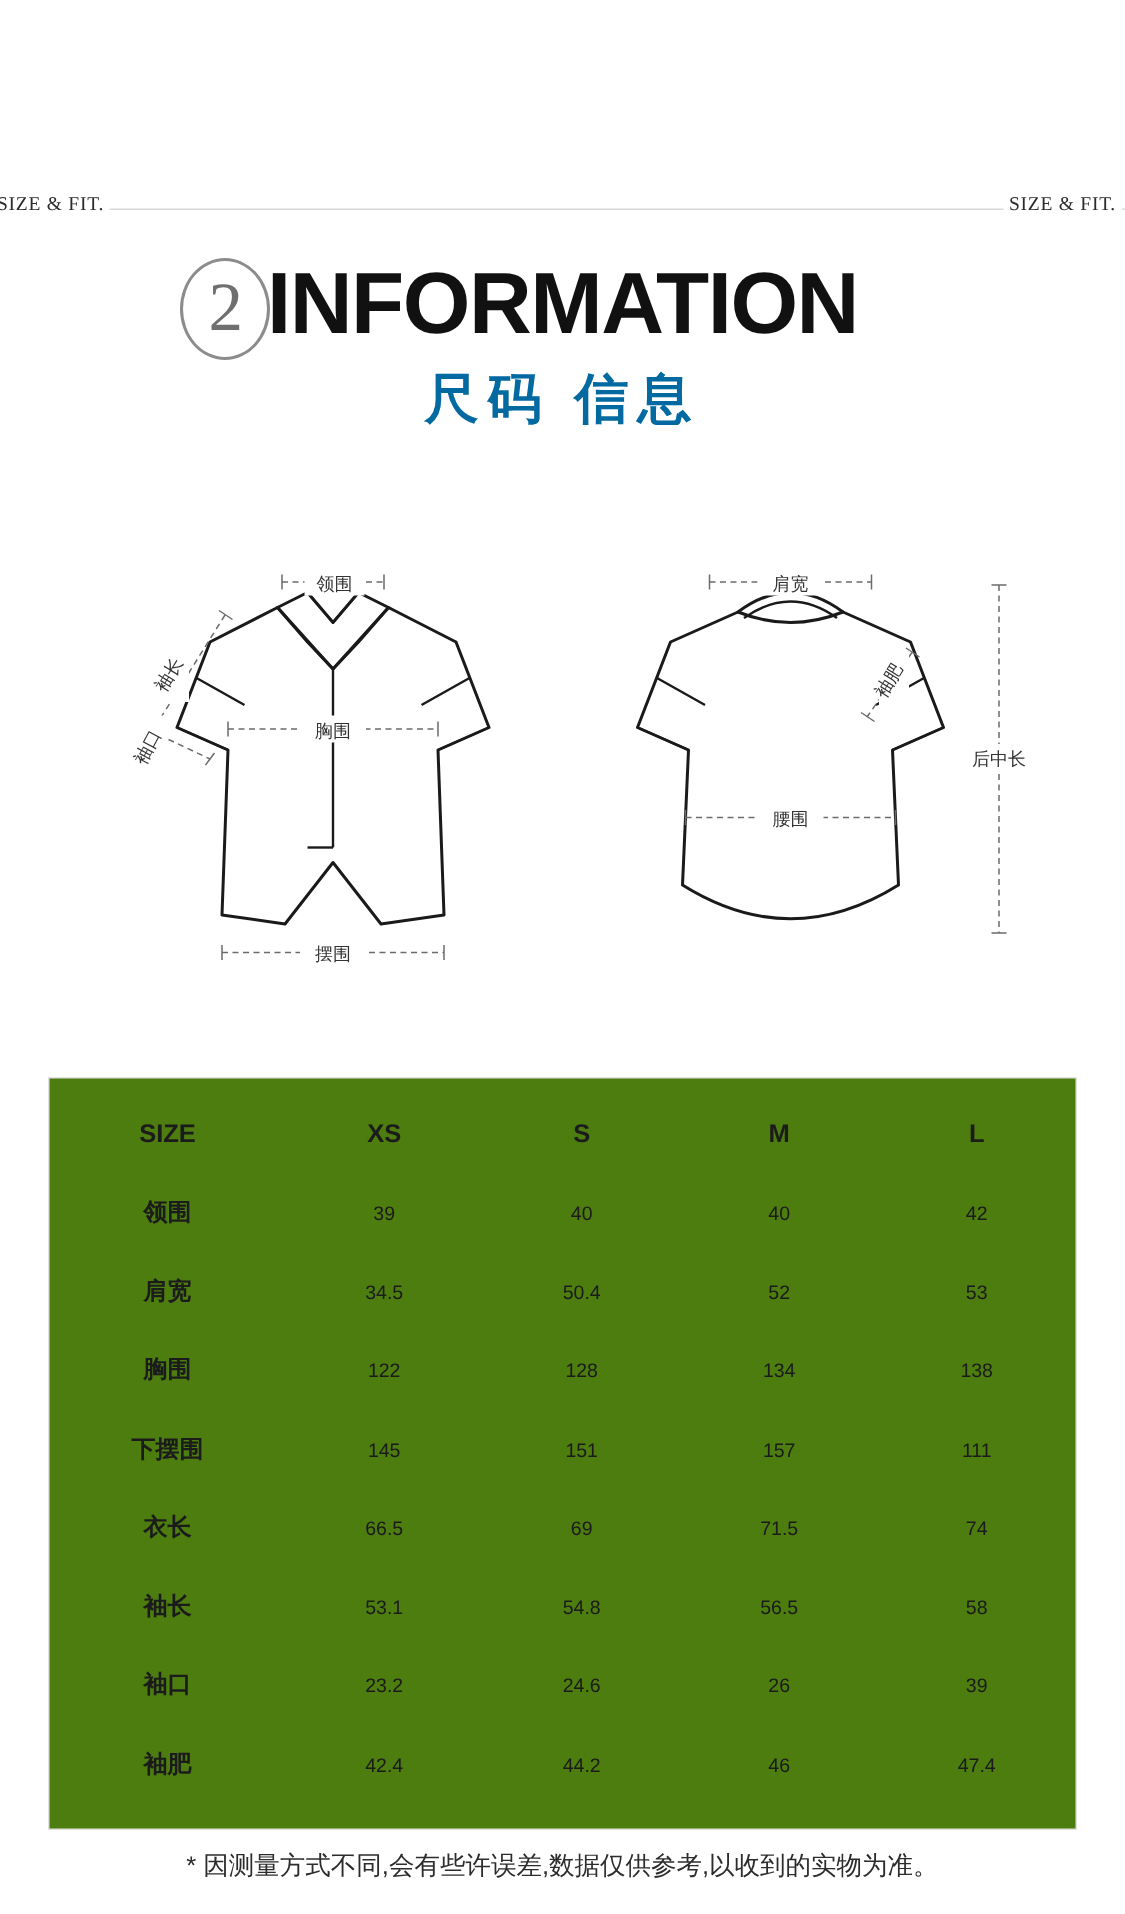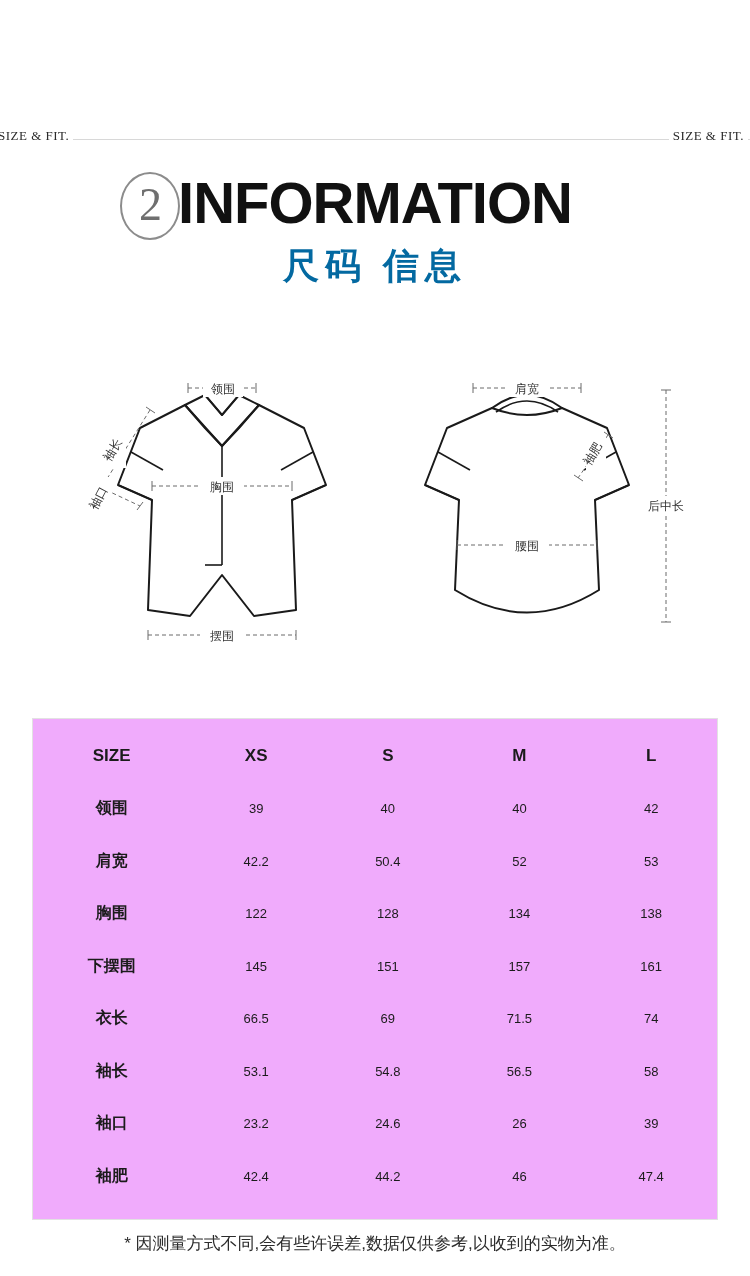--- a/index.html
+++ b/index.html
@@ -99,21 +99,21 @@
   .diagram svg { display: block; }
 
   
   .table-card {
     position: absolute;
     top: 718px;
     left: 32px;
     width: 686px;
     height: 502px;
     border: 1px solid #e2e2e2;
-    background: #f0abfc;
+    background: #4d7c0f;
     box-sizing: border-box;
   }
   table.size-table {
     width: 100%;
     border-collapse: collapse;
     table-layout: fixed;
   }
   table.size-table th,
   table.size-table td {
     text-align: center;
@@ -296,38 +296,38 @@
     <tbody>
       <tr>
         <td>领围</td>
         <td>39</td>
         <td>40</td>
         <td>40</td>
         <td>42</td>
       </tr>
       <tr>
         <td>肩宽</td>
-        <td>42.2</td>
+        <td>34.5</td>
         <td>50.4</td>
         <td>52</td>
         <td>53</td>
       </tr>
       <tr>
         <td>胸围</td>
         <td>122</td>
         <td>128</td>
         <td>134</td>
         <td>138</td>
       </tr>
       <tr>
         <td>下摆围</td>
         <td>145</td>
         <td>151</td>
         <td>157</td>
-        <td>161</td>
+        <td>111</td>
       </tr>
       <tr>
         <td>衣长</td>
         <td>66.5</td>
         <td>69</td>
         <td>71.5</td>
         <td>74</td>
       </tr>
       <tr>
         <td>袖长</td>

